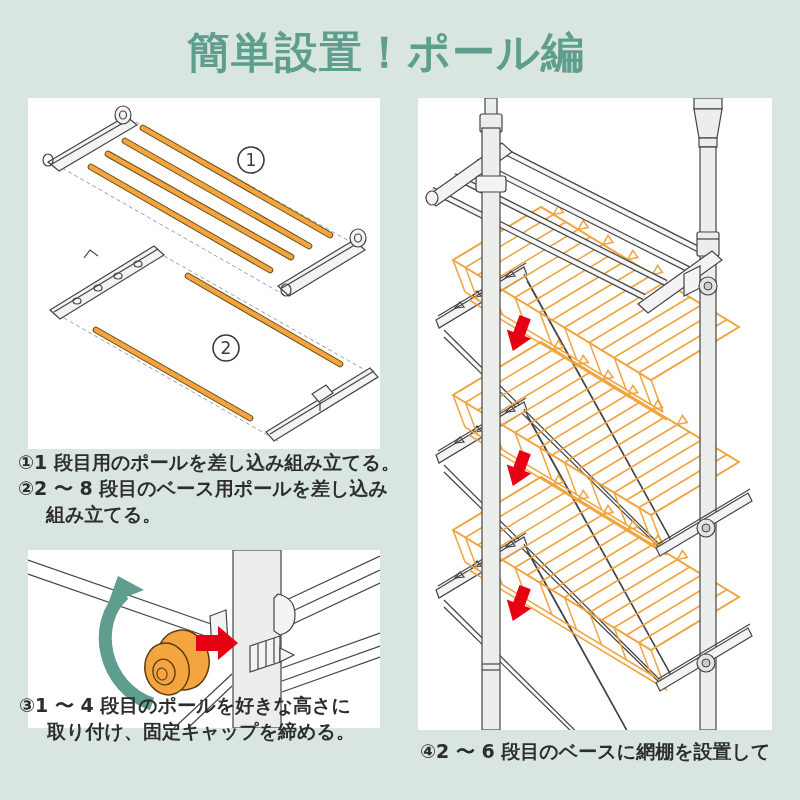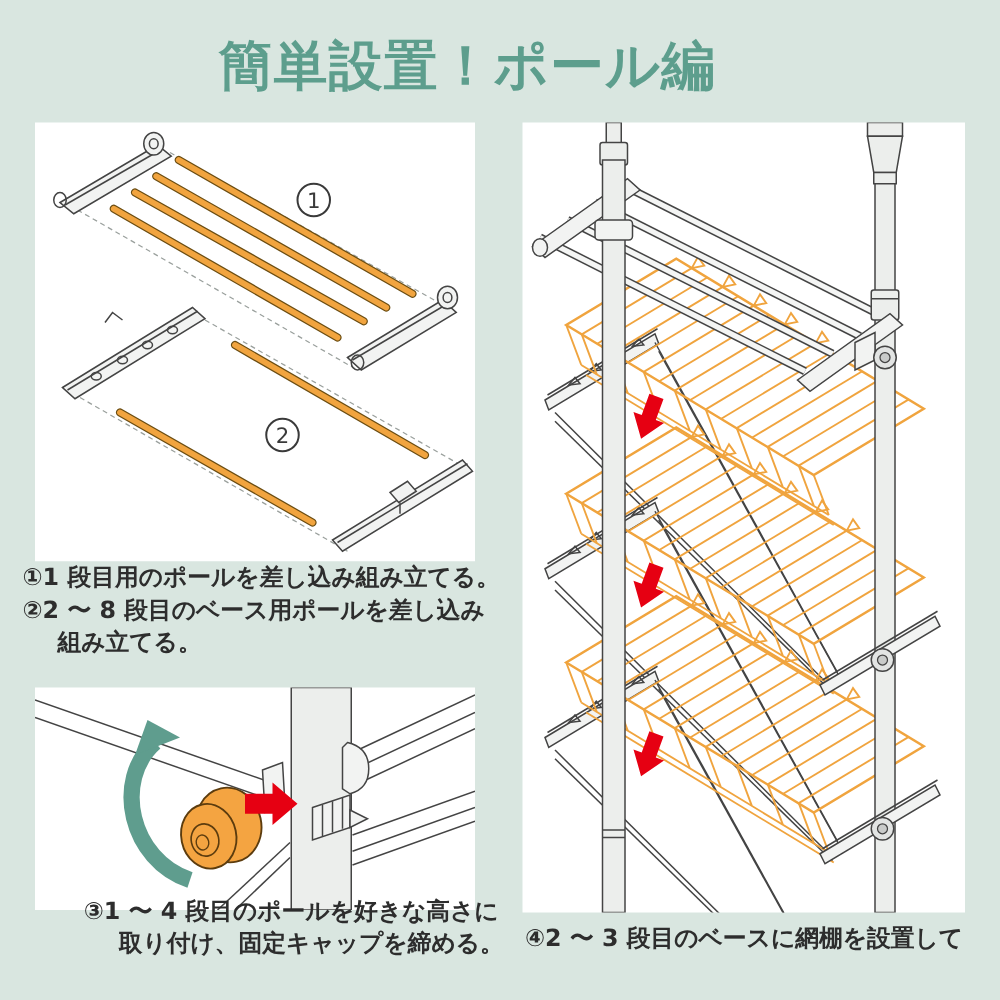--- a/index.html
+++ b/index.html
@@ -2,32 +2,32 @@
 <html><head>
 <meta charset="utf-8">
 <style>
   html,body{margin:0;padding:0;}
   body{
     width:800px;height:800px;position:relative;overflow:hidden;
     background:#d9e6e0;
     font-family:"DejaVu Sans","Liberation Sans",sans-serif;
   }
   .page-title{
-    position:absolute;top:24px;left:4px;width:740px;text-align:center;
+    position:absolute;top:24px;left:16px;width:740px;text-align:center;
     font-size:43px;font-weight:bold;color:#5d9e8d;letter-spacing:1px;
   }
   .panel{position:absolute;background:#ffffff;}
   #panel-step12{left:28px;top:98px;width:352px;height:351px;}
   #panel-step3{left:28px;top:550px;width:352px;height:178px;}
   #panel-step4{left:418px;top:98px;width:354px;height:632px;}
   .instr{
     position:absolute;font-size:19px;line-height:26px;color:#2d2d2d;font-weight:bold;
   }
   #instr-step12{left:18px;top:449px;width:382px;}
-  #instr-step3{left:19px;top:716px;width:382px;margin-left:48px;}
+  #instr-step3{left:19px;top:692px;width:382px;}
   #instr-step4{left:420px;top:738px;width:372px;}
   .instr .cont{padding-left:28px;}
   svg{display:block;}
   .ln{stroke:#444444;stroke-width:1.2;fill:none;}
   .metal{fill:#eceeec;stroke:#444444;stroke-width:1.2;}
   .metal2{fill:#f2f3f2;stroke:#444444;stroke-width:1.2;}
   .dash{stroke:#9aa09d;stroke-width:1;stroke-dasharray:4 3;fill:none;}
   .rod-o{stroke:#6b4d12;stroke-width:6.6;stroke-linecap:round;fill:none;}
   .rod-i{stroke:#f1a43f;stroke-width:4.6;stroke-linecap:round;fill:none;}
   .bar-o{stroke:#444444;stroke-width:6.6;fill:none;}
@@ -291,14 +291,14 @@
     <use href="#rchannel" y="135"></use>
     <use href="#rchannel" y="270"></use>
 
     <use href="#redarrow" transform="translate(101,236) rotate(20)"></use>
     <use href="#redarrow" transform="translate(101,371) rotate(20)"></use>
     <use href="#redarrow" transform="translate(101,506) rotate(20)"></use>
   </svg>
 </div>
 
 <div class="instr" id="instr-step4">
-  <div>④2 〜 3 段目のベースに網棚を設置して</div>
+  <div>④2 〜 6 段目のベースに網棚を設置して</div>
 </div>
 
 </body></html>

